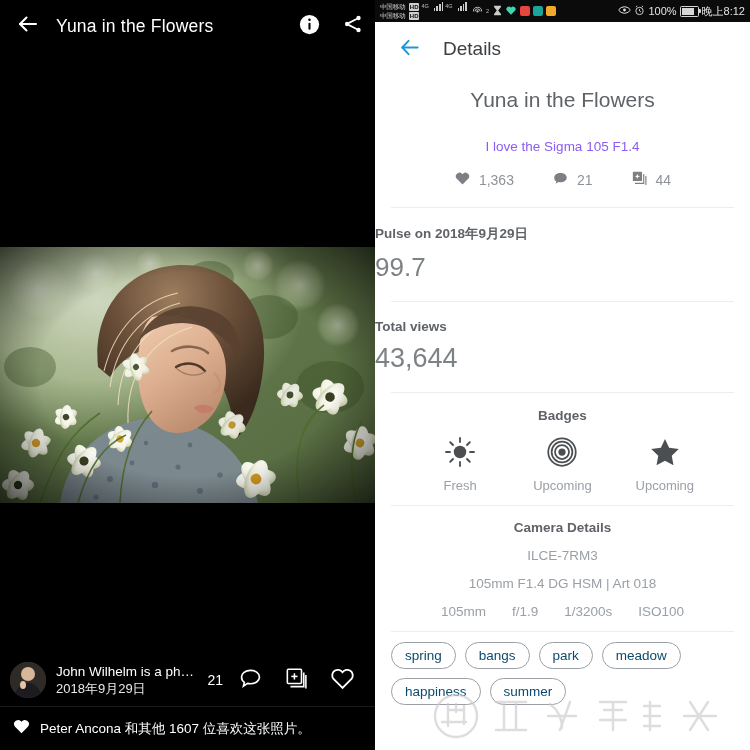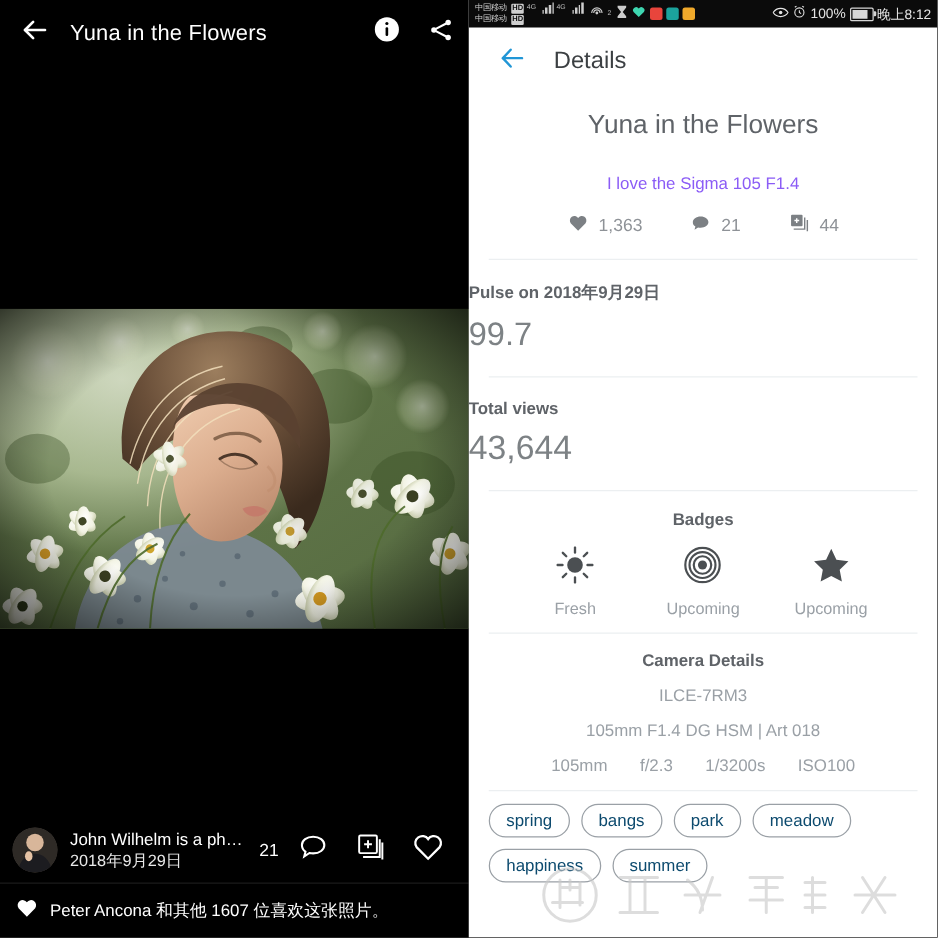--- a/index.html
+++ b/index.html
@@ -549,21 +549,21 @@
     </div>
 
     <div class="divider"></div>
 
     <div class="cam-wrap">
       <div class="cam-title">Camera Details</div>
       <div class="cam-line">ILCE-7RM3</div>
       <div class="cam-line">105mm F1.4 DG HSM | Art 018</div>
       <div class="cam-row">
         <span>105mm</span>
-        <span>f/2.3</span>
+        <span>f/1.9</span>
         <span>1/3200s</span>
         <span>ISO100</span>
       </div>
     </div>
 
     <div class="divider"></div>
 
     <div class="tags">
       <span class="tag">spring</span>
       <span class="tag">bangs</span>

